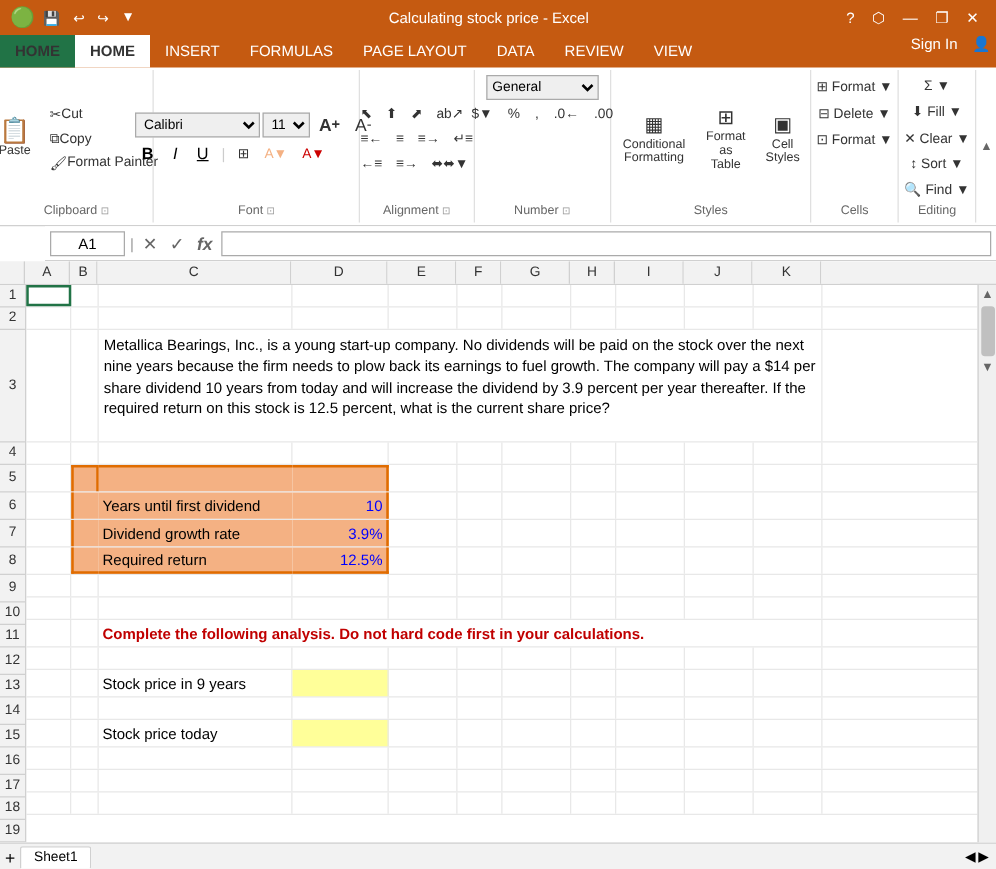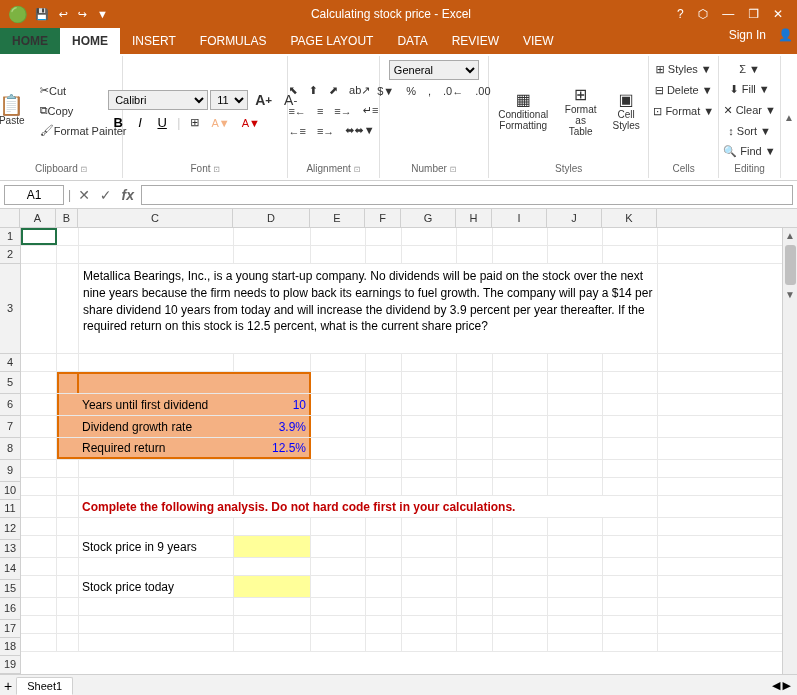--- a/index.html
+++ b/index.html
@@ -120,20 +120,21 @@
 
     
     .formula-bar {
       display: flex;
       align-items: center;
       height: 28px;
       border-bottom: 1px solid #d0d0d0;
       padding: 0 4px;
       gap: 4px;
       background: #fff;
+      margin-left: 36px;
     }
     .cell-ref-box {
       border: 1px solid #aaa;
       width: 60px;
       height: 20px;
       font-size: 12px;
       padding: 0 4px;
       text-align: center;
     }
     .formula-icon-btn { background: none; border: none; cursor: pointer; color: #666; font-size: 14px; padding: 0 3px; }
@@ -402,21 +403,21 @@
       <button class="rb-large-btn" style="max-width:50px;">
         <span style="font-size:16px;">▣</span>
         <span style="font-size:10px;text-align:center;">Cell Styles</span>
       </button>
     </div>
     <div class="ribbon-group-label">Styles</div>
   </div>
 
   <div class="ribbon-group" style="min-width:70px;">
     <div class="ribbon-group-inner" style="flex-direction:column;gap:2px;">
-      <button class="rb-small-btn">⊞ Styles ▼</button>
+      <button class="rb-small-btn">⊞ Format ▼</button>
       <button class="rb-small-btn">⊟ Delete ▼</button>
       <button class="rb-small-btn">⊡ Format ▼</button>
     </div>
     <div class="ribbon-group-label">Cells</div>
   </div>
 
   <div class="ribbon-group" style="min-width:60px;">
     <div class="ribbon-group-inner" style="flex-direction:column;gap:2px;">
       <button class="rb-small-btn">Σ ▼</button>
       <button class="rb-small-btn">⬇ Fill ▼</button>

